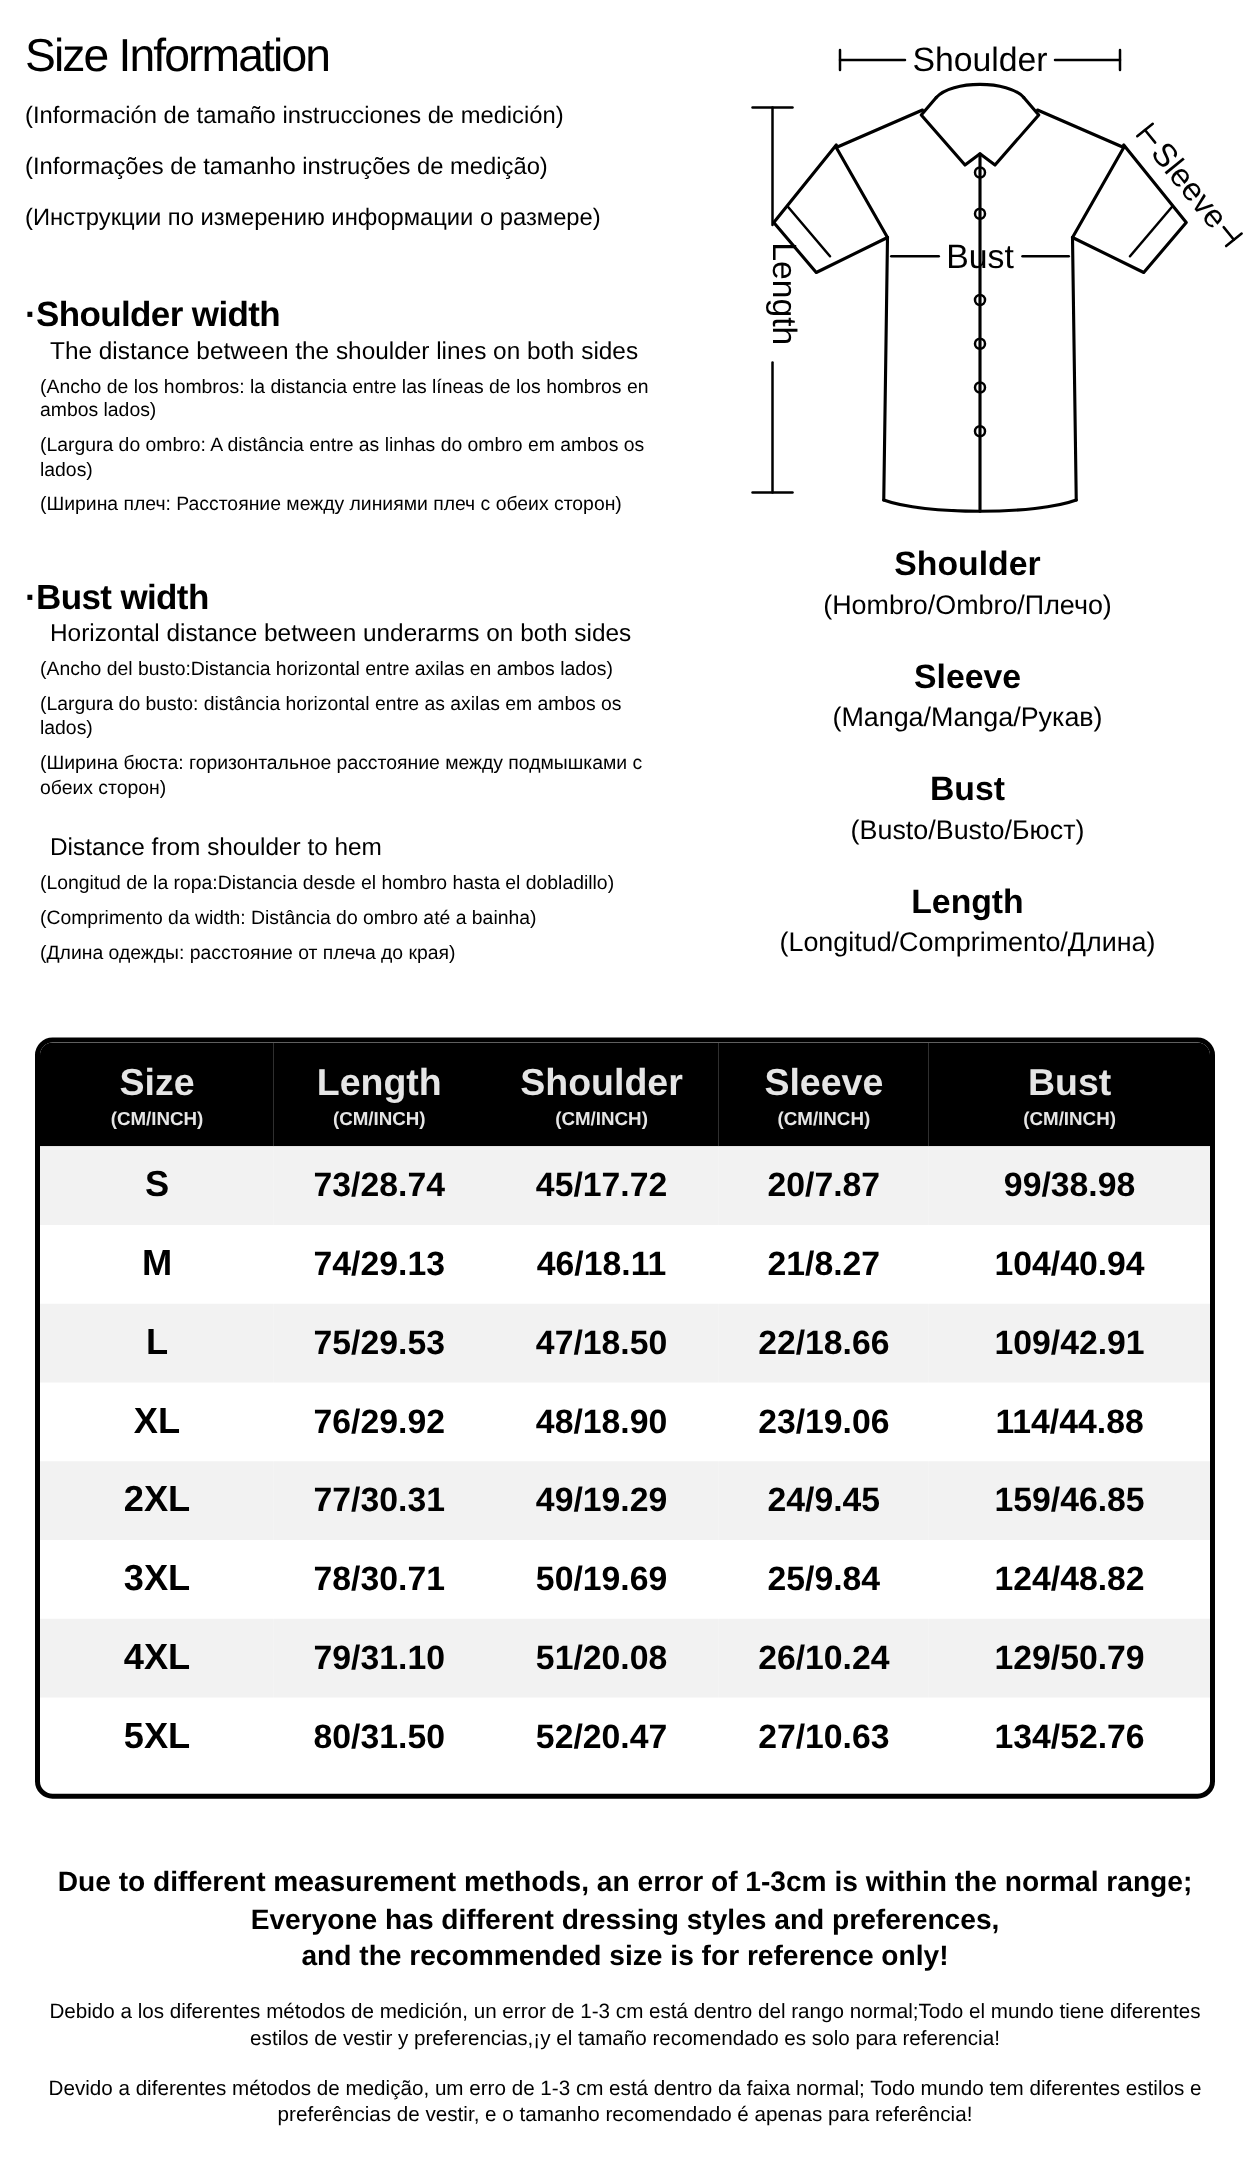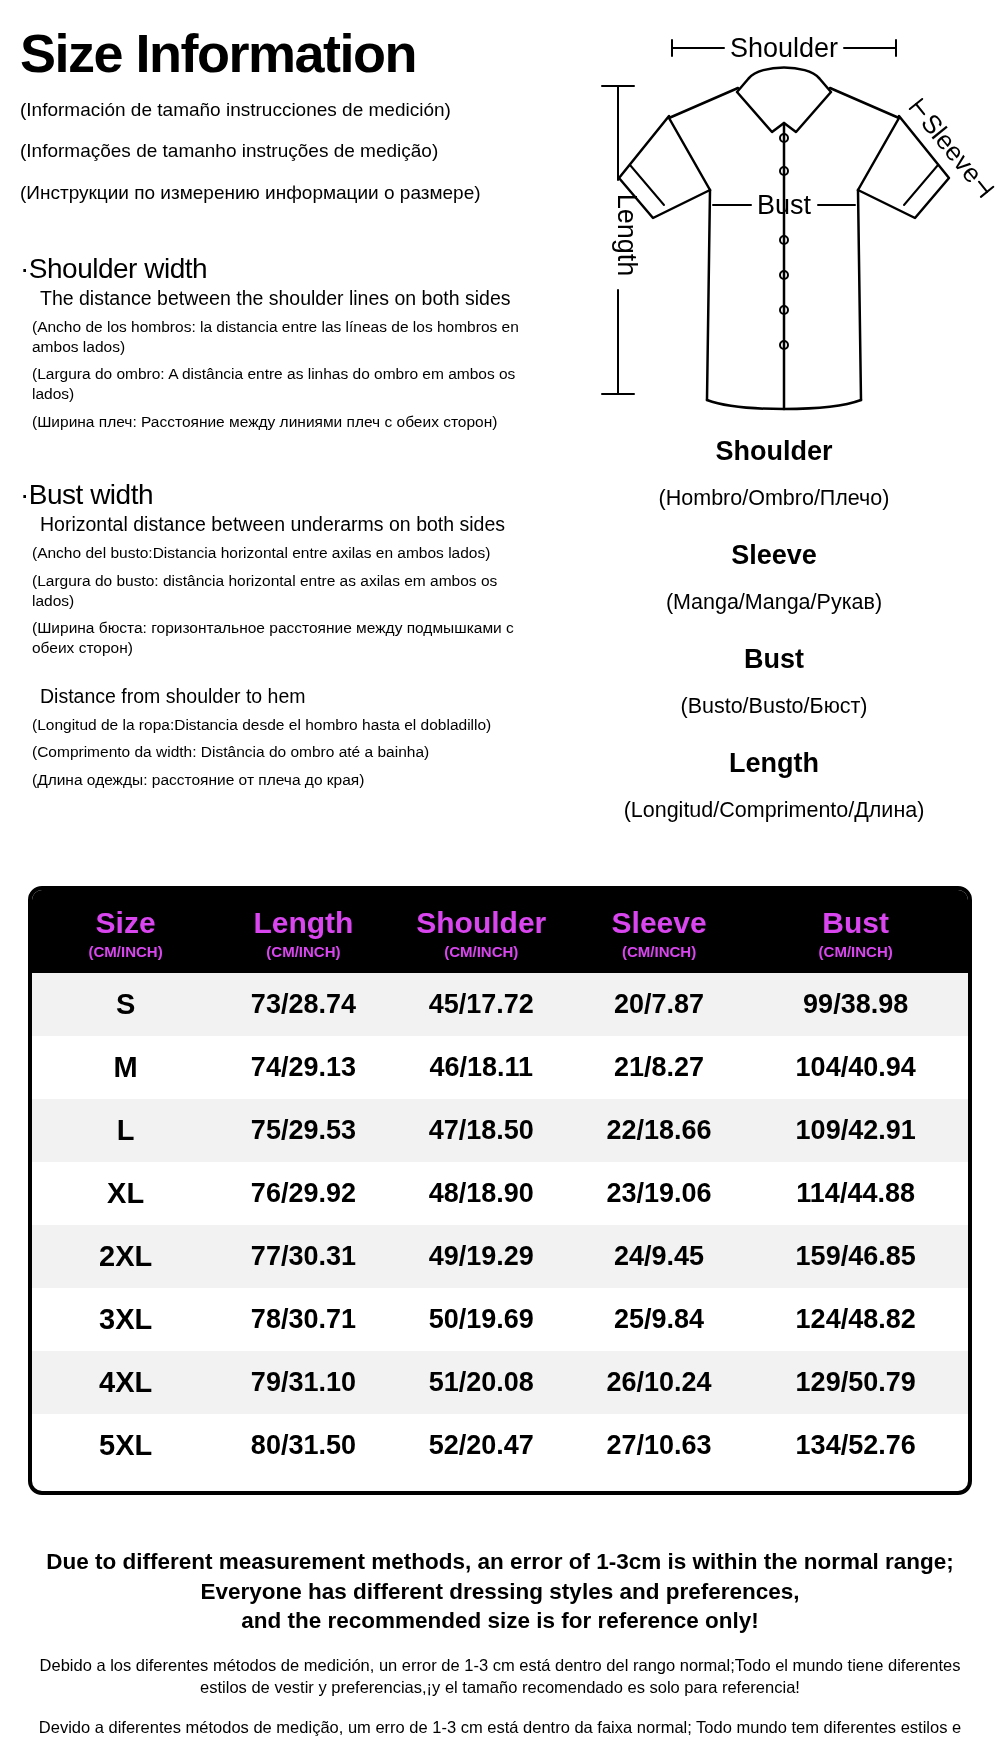--- a/index.html
+++ b/index.html
@@ -4,41 +4,41 @@
 <style>
   * { margin:0; padding:0; box-sizing:border-box; }
   body { background:#fff; font-family:"Liberation Sans", sans-serif; color:#000; }
   .page { width:1000px; height:1737px; background:#fff; overflow:hidden; position:relative; }
 
   
   .top { display:flex; padding:26px 0 0 20px; }
   .left-col { width:528px; }
   .right-col { width:452px; padding-top:2px; }
 
-  .main-title { font-size:54px; font-weight:bold; letter-spacing:-1.5px; line-height:1.02; }
+  .main-title { font-size:37px; font-weight:normal; letter-spacing:-1.5px; line-height:1.02; }
   .sub-title { font-size:32px; font-weight:bold; letter-spacing:-0.5px; margin:4px 0 8px 0; }
   .title-trans { font-size:19px; line-height:1.33;margin-top:16px; }
 
   .section { margin-top:27px; }
-  .section-title-row { font-size:28px; font-weight:normal; letter-spacing:-0.5px;margin-top:48px; }
+  .section-title-row { font-size:28px; font-weight:bold; letter-spacing:-0.5px;margin-top:48px; }
   .section-desc { font-size:19.5px; margin:2px 0 7px 20px; }
   .section-small { font-size:15.5px; line-height:1.27; margin:0 0 8px 12px; max-width:488px; }
 
   
   .shirt-svg { display:block; margin:0 auto; }
   .legend { text-align:center; margin-top:18px; }
   .legend-item { margin-bottom:29px; }
   .legend-label { font-size:27px; font-weight:bold; }
-  .legend-trans { font-size:21.5px; margin-top:19px; }
+  .legend-trans { font-size:21.5px; margin-top:5px; }
 
   
   .table-wrap { width:944px; margin:34px auto 0 auto; border:4px solid #000;
                 border-radius:14px; overflow:hidden; background:#fff; padding-bottom:14px; }
   table.size-table { width:100%; border-collapse:collapse; }
-  .size-table thead tr { background:#000; color:#d946ef; }
+  .size-table thead tr { background:#000; color:#e5e5e5; }
   .size-table th { padding:16px 0 13px 0; text-align:center; }
   .col-label { font-size:30px; font-weight:bold; }
   .col-unit { font-size:15px; font-weight:bold; margin-top:3px; }
   .size-table td { text-align:center; font-weight:bold; font-size:27px; height:63px; }
   .size-table tbody tr:nth-child(odd) { background:#f2f2f2; }
   .size-table td.c-size { font-size:29px; }
 
   
   .footer { margin-top:52px; text-align:center; }
   .footer-en { font-size:22.5px; font-weight:bold; line-height:1.32; }

